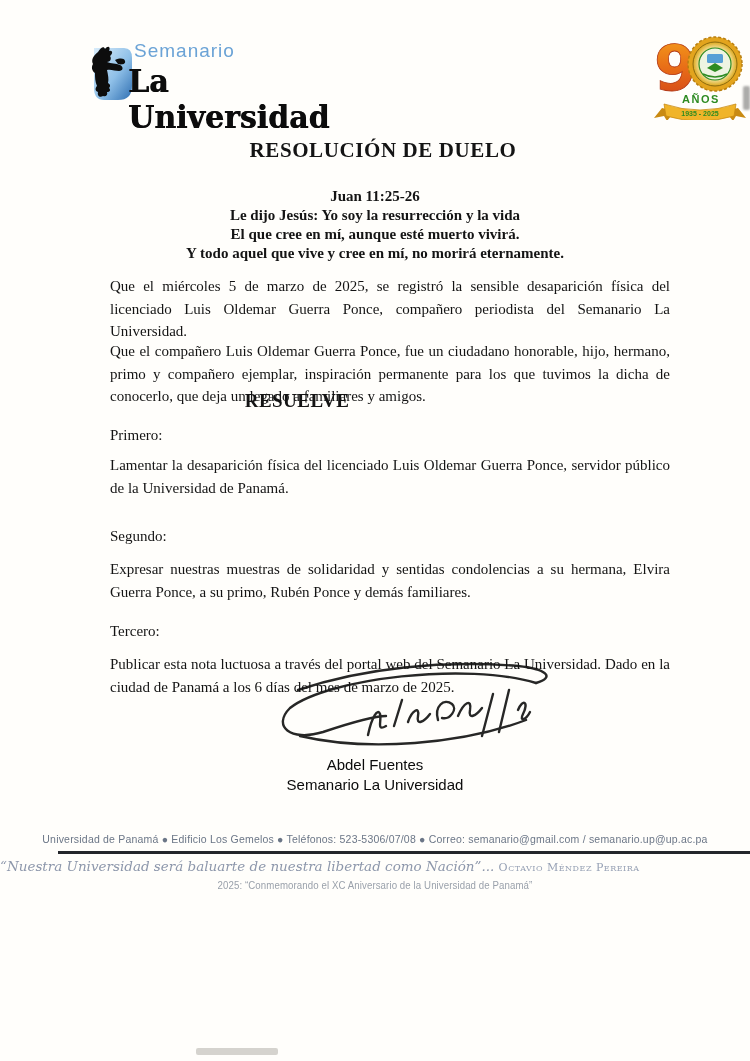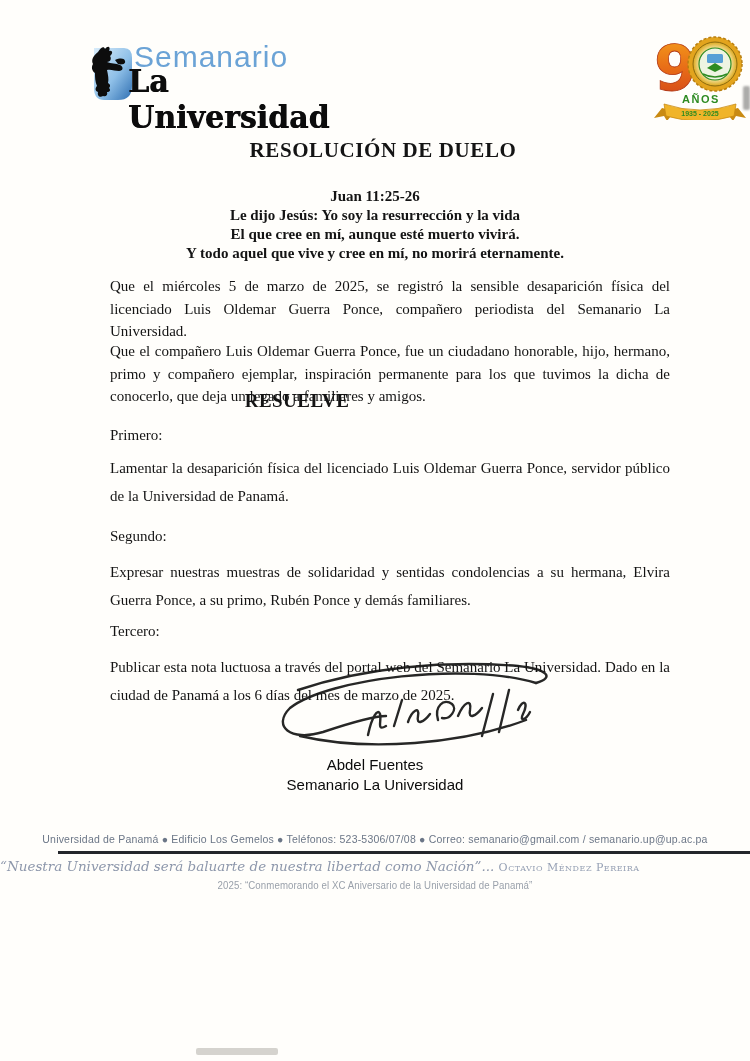--- a/index.html
+++ b/index.html
@@ -12,21 +12,21 @@
     overflow:hidden;
   }
   .abs{position:absolute;}
 
   
   .logo-wrap{left:84px;top:40px;width:270px;height:70px;}
   .logo-icon{position:absolute;left:0;top:4px;}
   .logo-text1{
     position:absolute;left:50px;top:0;
     font-family:"Liberation Sans", sans-serif;
-    font-size:30px;color:#6ba3d6;letter-spacing:1px;font-weight:400;
+    font-size:19px;color:#6ba3d6;letter-spacing:1px;font-weight:400;
   }
   .logo-text2{
     position:absolute;left:44px;top:24px;
     font-family:"DejaVu Serif", serif;
     font-size:30px;font-weight:800;color:#0c0c0c;
     letter-spacing:0px;
     text-shadow:0.6px 0 0 #0c0c0c;
     transform:scaleY(1.05);
   }
 
@@ -46,21 +46,21 @@
     left:110px;width:560px;text-align:justify;
     font-size:15px;line-height:22.5px;
   }
   .p1{top:275px;}
   .p2{top:340px;}
   .resuelve{
     left:0;top:390px;width:594px;text-align:center;
     font-size:19px;font-weight:bold;letter-spacing:0.5px;
   }
   .res-label{left:110px;font-size:15px;}
-  .res-text{left:110px;width:560px;text-align:justify;font-size:15px;line-height:28px;}
+  .res-text{left:110px;width:560px;text-align:justify;font-size:15px;line-height:23px;}
   .l1{top:427px;} .t1{top:454px;}
   .l2{top:528px;} .t2{top:558px;}
   .l3{top:623px;} .t3{top:653px;}
 
   
   .sig-svg{left:268px;top:650px;pointer-events:none;}
   .sig-block{
     left:0;top:755px;width:750px;text-align:center;
     font-family:"Liberation Sans", sans-serif;
     font-weight:normal;font-size:15px;line-height:19.5px;color:#0b0b0b;

